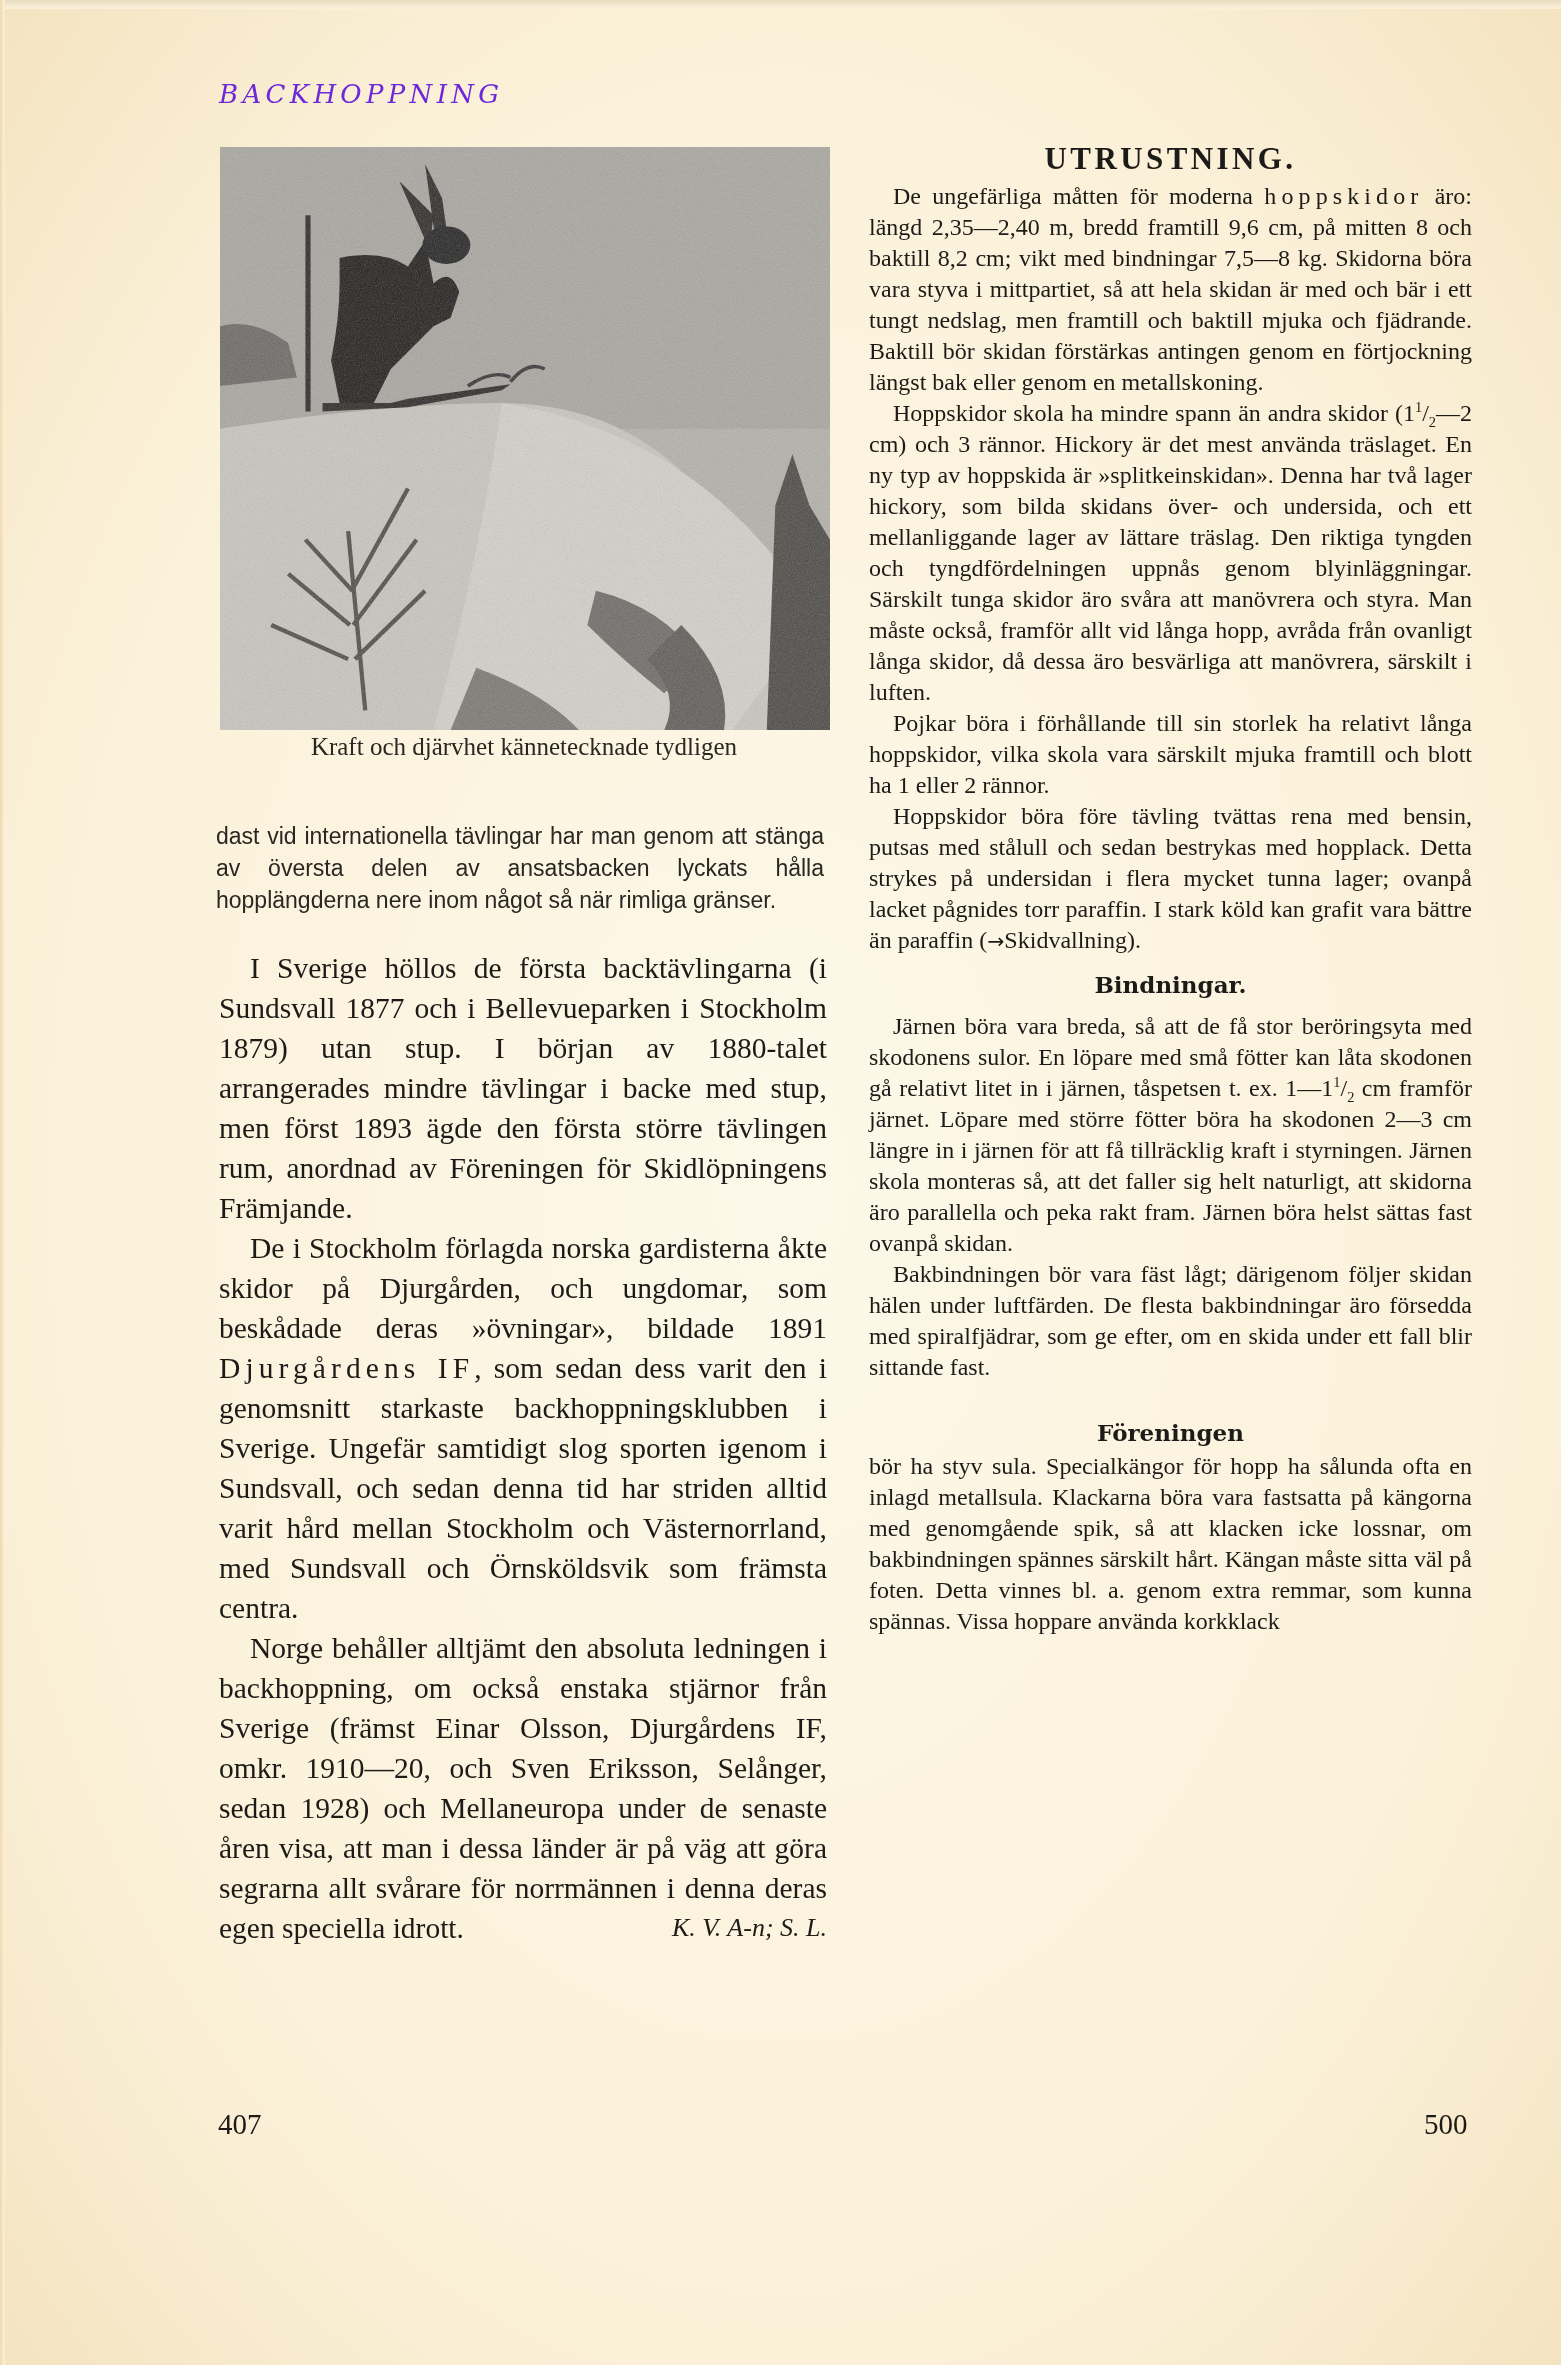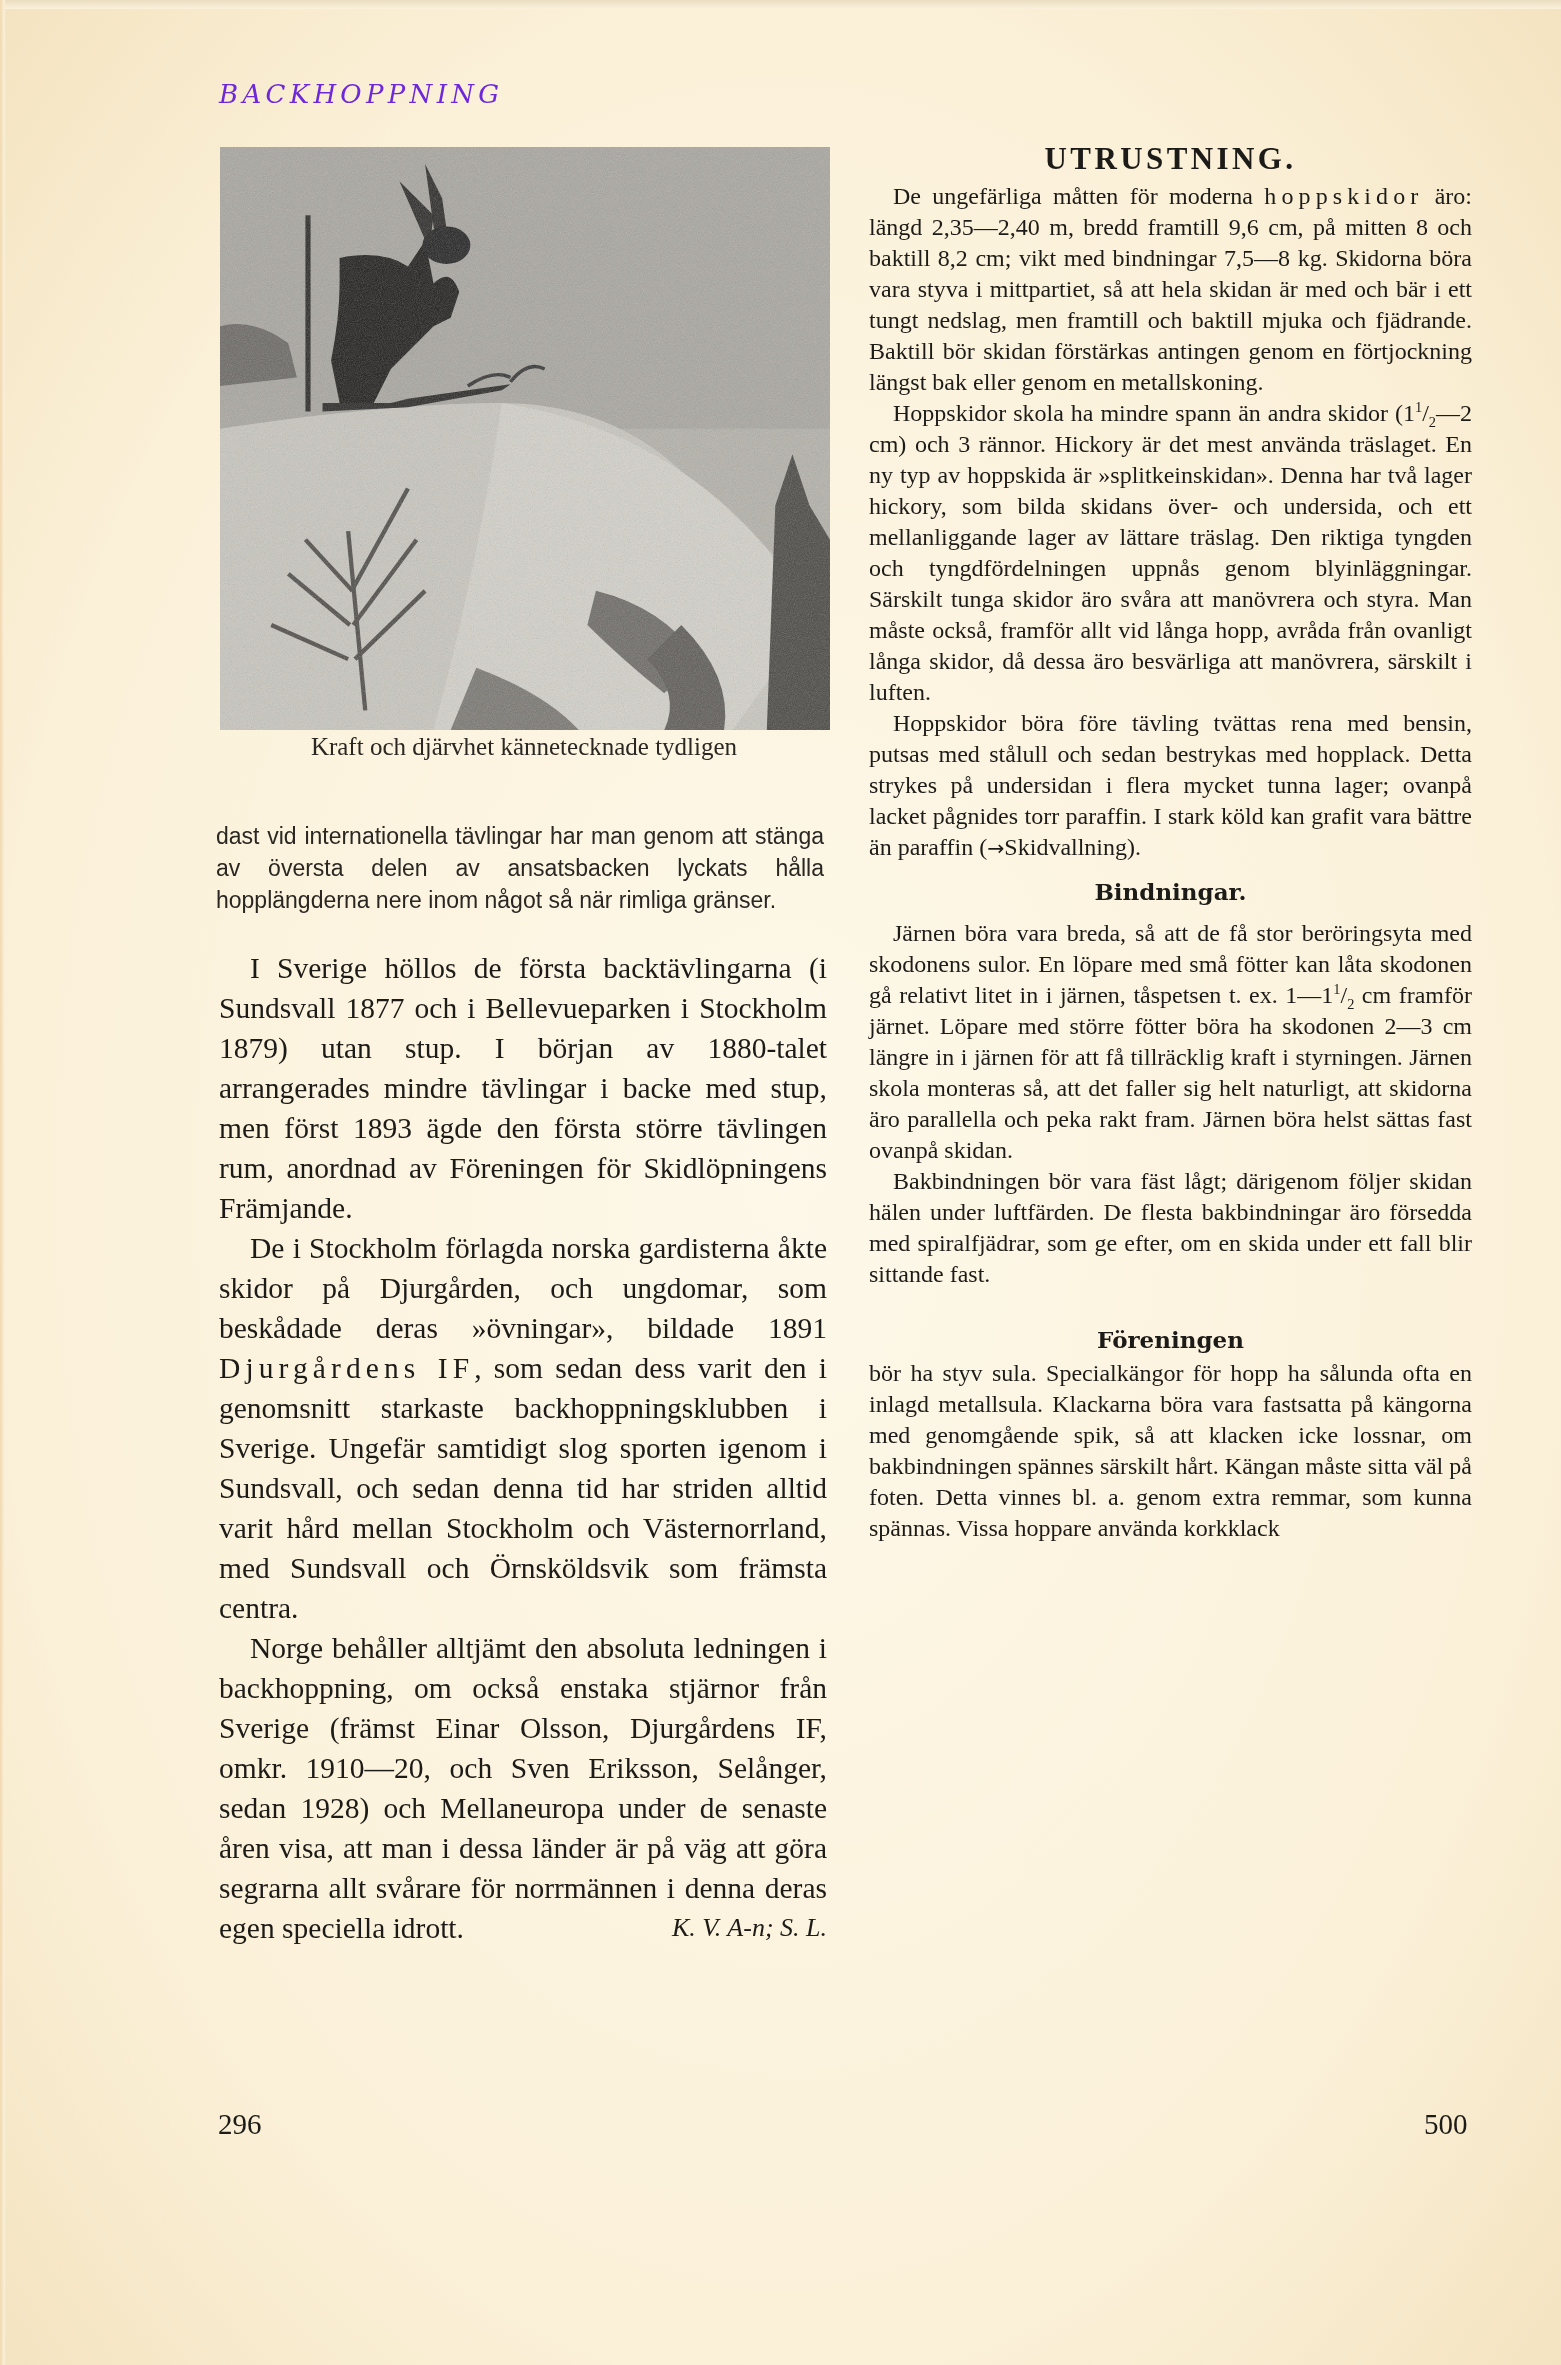--- a/index.html
+++ b/index.html
@@ -128,26 +128,27 @@
 <div class="col left-small">
   <p>dast vid internationella tävlingar har man genom att stänga av översta delen av ansatsbacken lyckats hålla hopplängderna nere inom något så när rimliga gränser.</p>
 </div>
 
 <div class="col left-big">
   <p>I Sverige höllos de första backtävlingarna (i Sundsvall 1877 och i Bellevueparken i Stockholm 1879) utan stup. I början av 1880-talet arrangerades mindre tävlingar i backe med stup, men först 1893 ägde den första större tävlingen rum, anordnad av Föreningen för Skidlöpningens Främjande.</p>
   <p><span>De i Stockholm förlagda norska gardisterna åkte skidor på Djurgården, och ungdomar, som beskådade deras »övningar», bildade 1891 </span><span class="spaced">Djurgårdens IF</span><span>, som sedan dess varit den i genomsnitt starkaste backhoppningsklubben i Sverige. Ungefär samtidigt slog sporten igenom i Sundsvall, och sedan denna tid har striden alltid varit hård mellan Stockholm och Västernorrland, med Sundsvall och Örnsköldsvik som främsta centra.</span></p>
   <p class="signed-last"><span>Norge behåller alltjämt den absoluta ledningen i backhoppning, om också enstaka stjärnor från Sverige (främst Einar Olsson, Djurgårdens IF, omkr. 1910—20, och Sven Eriksson, Selånger, sedan 1928) och Mellaneuropa under de senaste åren visa, att man i dessa länder är på väg att göra segrarna allt svårare för norrmännen i denna deras egen speciella idrott.</span> <span class="sig">K. V. A-n; S. L.</span></p>
 </div>
 
-<div class="page-num left">296</div>
+<div class="page-num left">407</div>
 
 <div class="col right-col">
   <h2 class="section-title">UTRUSTNING.</h2>
   <p><span>De ungefärliga måtten för moderna </span><span class="spaced">hoppskidor</span><span> äro: längd 2,35—2,40 m, bredd framtill 9,6 cm, på mitten 8 och baktill 8,2 cm; vikt med bindningar 7,5—8 kg. Skidorna böra vara styva i mittpartiet, så att hela skidan är med och bär i ett tungt nedslag, men framtill och baktill mjuka och fjädrande. Baktill bör skidan förstärkas antingen genom en förtjockning längst bak eller genom en metallskoning.</span></p>
   <p><span>Hoppskidor skola ha mindre spann än andra skidor (1</span><sup>1</sup>/<sub>2</sub><span>—2 cm) och 3 rännor. Hickory är det mest använda träslaget. En ny typ av hoppskida är »splitkeinskidan». Denna har två lager hickory, som bilda skidans över- och undersida, och ett mellanliggande lager av lättare träslag. Den riktiga tyngden och tyngdfördelningen uppnås genom blyinläggningar. Särskilt tunga skidor äro svåra att manövrera och styra. Man måste också, framför allt vid långa hopp, avråda från ovanligt långa skidor, då dessa äro besvärliga att manövrera, särskilt i luften.</span></p>
+  <p>Pojkar böra i förhållande till sin storlek ha relativt långa hoppskidor, vilka skola vara särskilt mjuka framtill och blott ha 1 eller 2 rännor.</p>
   <p><span>Hoppskidor böra före tävling tvättas rena med bensin, putsas med stålull och sedan bestrykas med hopplack. Detta strykes på undersidan i flera mycket tunna lager; ovanpå lacket pågnides torr paraffin. I stark köld kan grafit vara bättre än paraffin (</span><span class="arrow">→</span><span>Skidvallning</span><span>).</span></p>
 
   <h4 class="subhead">Bindningar.</h4>
   <p><span>Järnen böra vara breda, så att de få stor beröringsyta med skodonens sulor. En löpare med små fötter kan låta skodonen gå relativt litet in i järnen, tåspetsen t. ex. 1—1</span><sup>1</sup>/<sub>2</sub><span> cm framför järnet. Löpare med större fötter böra ha skodonen 2—3 cm längre in i järnen för att få tillräcklig kraft i styrningen. Järnen skola monteras så, att det faller sig helt naturligt, att skidorna äro parallella och peka rakt fram. Järnen böra helst sättas fast ovanpå skidan.</span></p>
   <p>Bakbindningen bör vara fäst lågt; därigenom följer skidan hälen under luftfärden. De flesta bakbindningar äro försedda med spiralfjädrar, som ge efter, om en skida under ett fall blir sittande fast.</p>
 
   <h4 class="subhead big-gap">Föreningen</h4>
   <p class="noindent">bör ha styv sula. Specialkängor för hopp ha sålunda ofta en inlagd metallsula. Klackarna böra vara fastsatta på kängorna med genomgående spik, så att klacken icke lossnar, om bakbindningen spännes särskilt hårt. Kängan måste sitta väl på foten. Detta vinnes bl. a. genom extra remmar, som kunna spännas. Vissa hoppare använda korkklack</p>
 </div>
 

